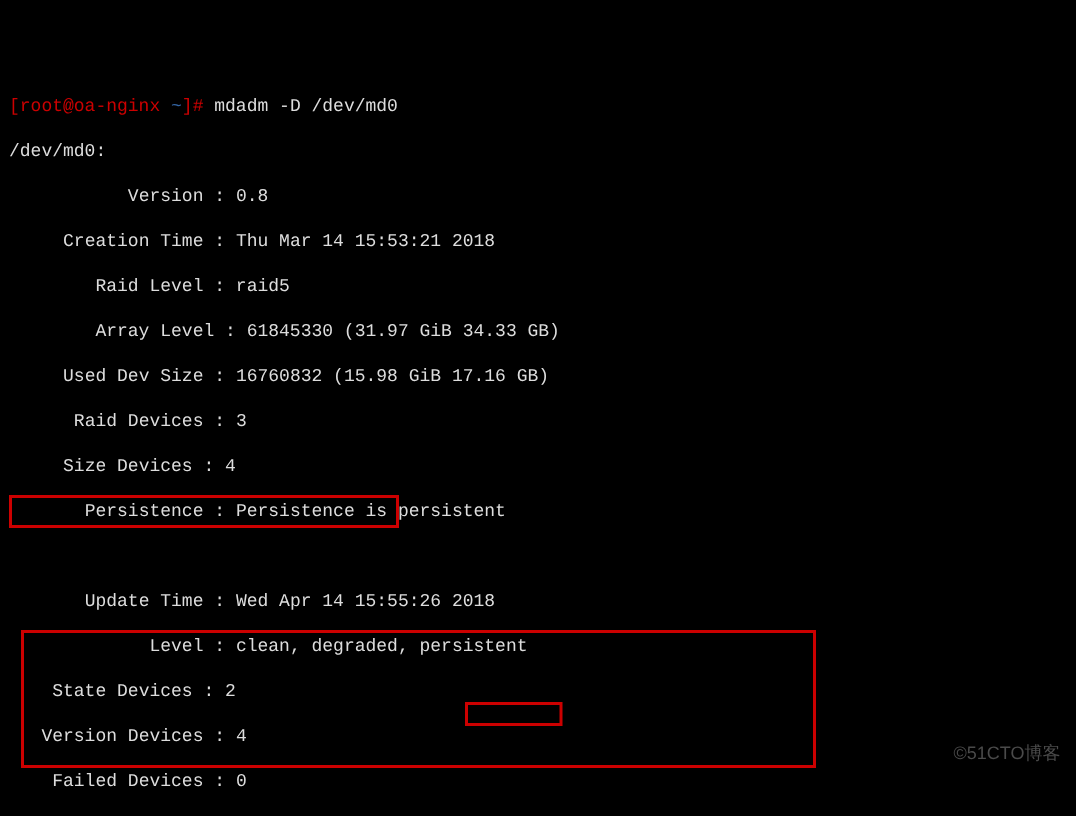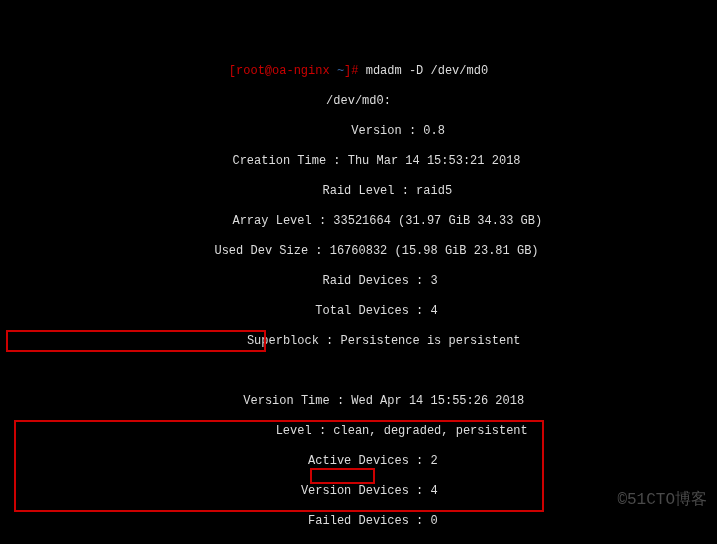--- a/index.html
+++ b/index.html
@@ -14,58 +14,58 @@
       padding: 4px 6px;
       position: relative;
       white-space: pre;
       overflow: hidden;
     }
     .prompt-path { color: #cc0000; }
     .prompt-sep { color: #cc0000; }
     .prompt-tilde { color: #3465a4; }
     .prompt-bracket { color: #cc0000; }
     .cmd { color: #dddddd; }
-    .line { display: block; text-align: center; }
+    .line { display: block; }
     .box-red {
       border: 2px solid #cc0000;
       position: absolute;
       pointer-events: none;
     }
     .box1 { left: 6px; top: 330px; width: 260px; height: 22px; }
     .box2 { left: 14px; top: 420px; width: 530px; height: 92px; }
     .box3 { left: 310px; top: 468px; width: 65px; height: 16px; }
     .watermark {
       position: absolute;
       right: 10px;
       bottom: 34px;
       color: #4a4a4a;
-      font-size: 16px;
-      font-family: Liberation Mono, monospace;
+      font-size: 12px;
+      font-family: Liberation Sans, sans-serif;
       pointer-events: none;
     }
   </style>
 </head>
 <body>
 
 
 
 <span class="line"><span class="prompt-bracket">[</span><span class="prompt-path">root@oa-nginx</span> <span class="prompt-tilde">~</span><span class="prompt-bracket">]</span><span class="prompt-sep">#</span> <span class="cmd">mdadm -D /dev/md0</span></span>
 <span class="line">/dev/md0:</span>
 <span class="line">           <span>Version</span> : <span>0.8</span></span>
 <span class="line">     <span>Creation Time</span> : <span>Thu Mar 14 15:53:21 2018</span></span>
 <span class="line">        <span>Raid Level</span> : <span>raid5</span></span>
-<span class="line">        <span>Array Level</span> : <span>33521664 (31.97 GiB 34.33 GB)</span></span>
-<span class="line">     <span>Used Dev Size</span> : <span>16760832 (15.98 GiB 23.81 GB)</span></span>
+<span class="line">        <span>Array Level</span> : <span>61845330 (31.97 GiB 34.33 GB)</span></span>
+<span class="line">     <span>Used Dev Size</span> : <span>16760832 (15.98 GiB 17.16 GB)</span></span>
 <span class="line">      <span>Raid Devices</span> : <span>3</span></span>
-<span class="line">     <span>Total Devices</span> : <span>4</span></span>
-<span class="line">       <span>Superblock</span> : <span>Persistence is persistent</span></span>
+<span class="line">     <span>Size Devices</span> : <span>4</span></span>
+<span class="line">       <span>Persistence</span> : <span>Persistence is persistent</span></span>
 <span class="line"> </span>
-<span class="line">       <span>Version Time</span> : <span>Wed Apr 14 15:55:26 2018</span></span>
+<span class="line">       <span>Update Time</span> : <span>Wed Apr 14 15:55:26 2018</span></span>
 <span class="line">             <span>Level</span> : <span>clean, degraded, persistent </span></span>
-<span class="line">    <span>Active Devices</span> : <span>2</span></span>
+<span class="line">    <span>State Devices</span> : <span>2</span></span>
 <span class="line">   <span>Version Devices</span> : <span>4</span></span>
 <span class="line">    <span>Failed Devices</span> : <span>0</span></span>
 
 
 
 
 
 
 
 

